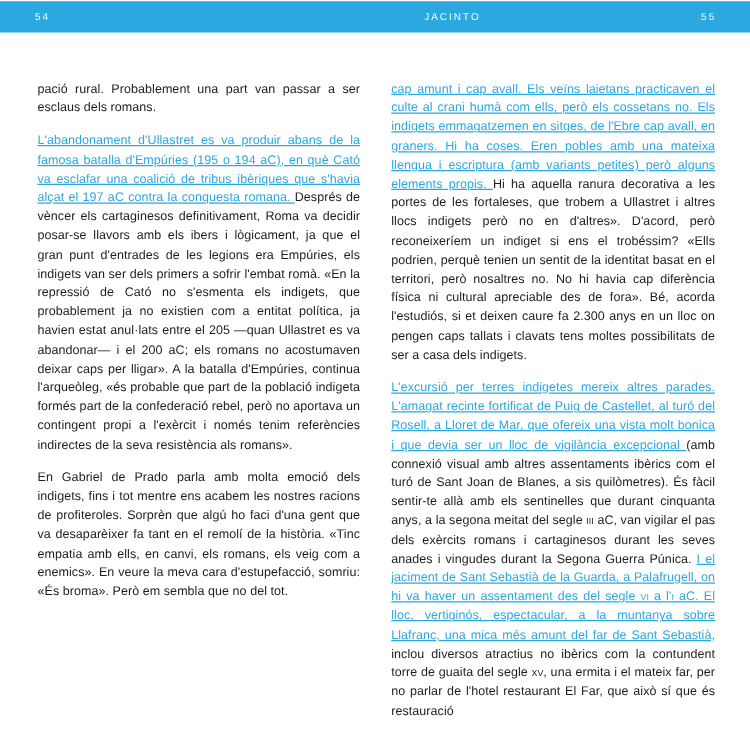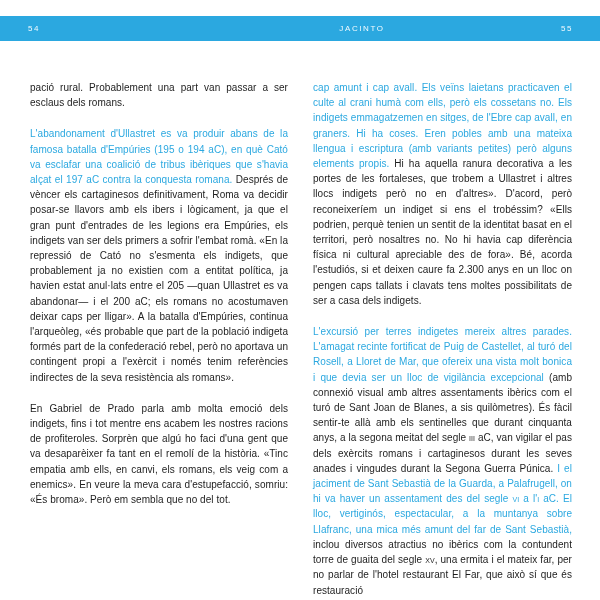--- a/index.html
+++ b/index.html
@@ -14,21 +14,21 @@
     font-family:"Liberation Sans", sans-serif;
     overflow:hidden;
   }
   .page-spread{
     position:relative;
     width:600px;height:600px;
     background:#ffffff;
   }
   .header-bar{
     position:absolute;
-    top:16px;left:0;
+    top:1px;left:0;
     width:600px;height:25px;
     background:var(--accent);
   }
   .header-bar .hd{
     position:absolute;top:0;
     line-height:25px;
     color:var(--header-text);
     font-size:8px;
     letter-spacing:1.6px;
     white-space:nowrap;
@@ -43,23 +43,23 @@
     top:64px;
     font-size:10px;
     line-height:15.2px;
     letter-spacing:0.05px;
     text-align:justify;
     color:var(--ink);
   }
   .col-left{left:30px;width:258px;}
   .col-right{left:313px;width:259px;}
 
-  p.para{margin:16px 0 11px 0;}
+  p.para{margin:0 0 11px 0;}
   p.para:last-child{margin-bottom:0;}
-  .seg.accent{color:var(--accent);}
+  .seg.accent{color:var(--accent);text-decoration:underline;}
   .seg.ink{color:var(--ink);}
   .seg.smallcaps{font-variant:small-caps;}
 </style>
 </head>
 <body>
 
 <div class="page-spread">
 
   <div class="header-bar">
     <span class="hd pnum-left">54</span>

